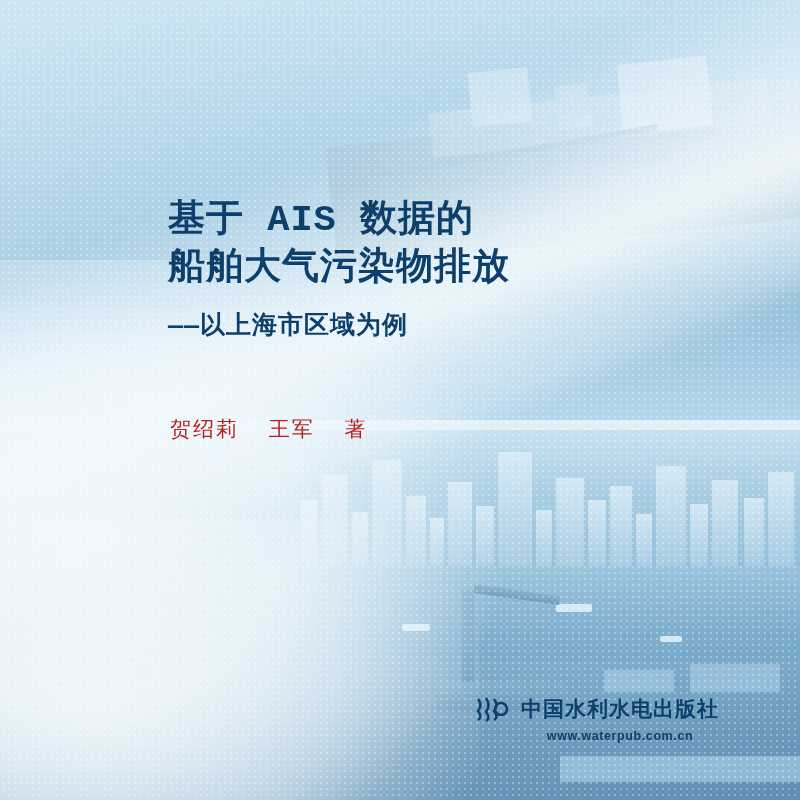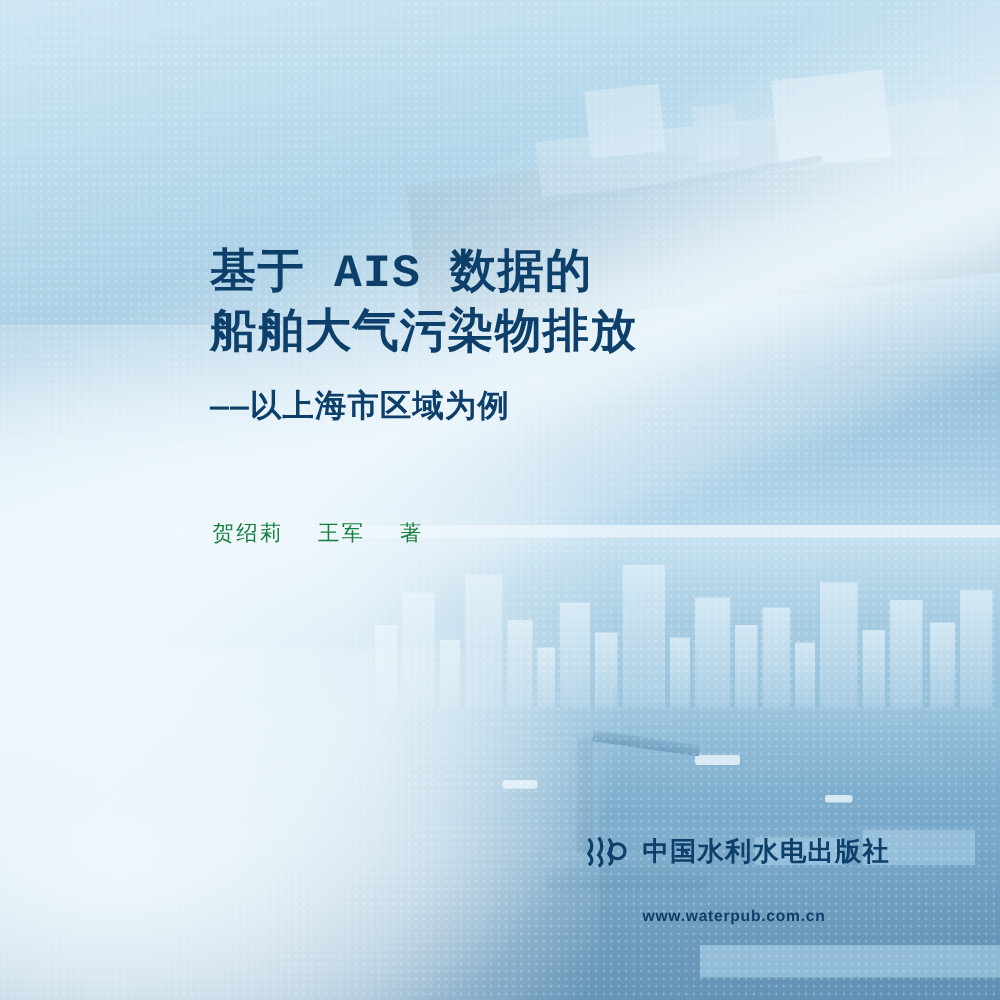--- a/index.html
+++ b/index.html
@@ -176,37 +176,36 @@
     font-size: 25px;
     font-weight: bold;
     color: #0d3f6b;
     letter-spacing: 1px;
     white-space: nowrap;
   }
   .authors {
     position: absolute;
     left: 170px;
     top: 415px;
-    font-size: 17px;
-    color: #15803d;
+    font-size: 21px;
+    color: #b91c1c;
     letter-spacing: 2px;
     white-space: nowrap;
   }
   .author-sep { display: inline-block; width: 14px; }
 
   
   .publisher {
     position: absolute;
     left: 466px;
-    top: 666px;
+    top: 694px;
     width: 260px;
     display: flex;
     flex-direction: column;
-    align-items: flex-start;
-    gap: 25px;
+    align-items: center;
   }
   .pub-row {
     display: flex;
     align-items: center;
     gap: 10px;
   }
   .pub-mark {
     width: 38px; height: 30px;
     flex: none;
   }

